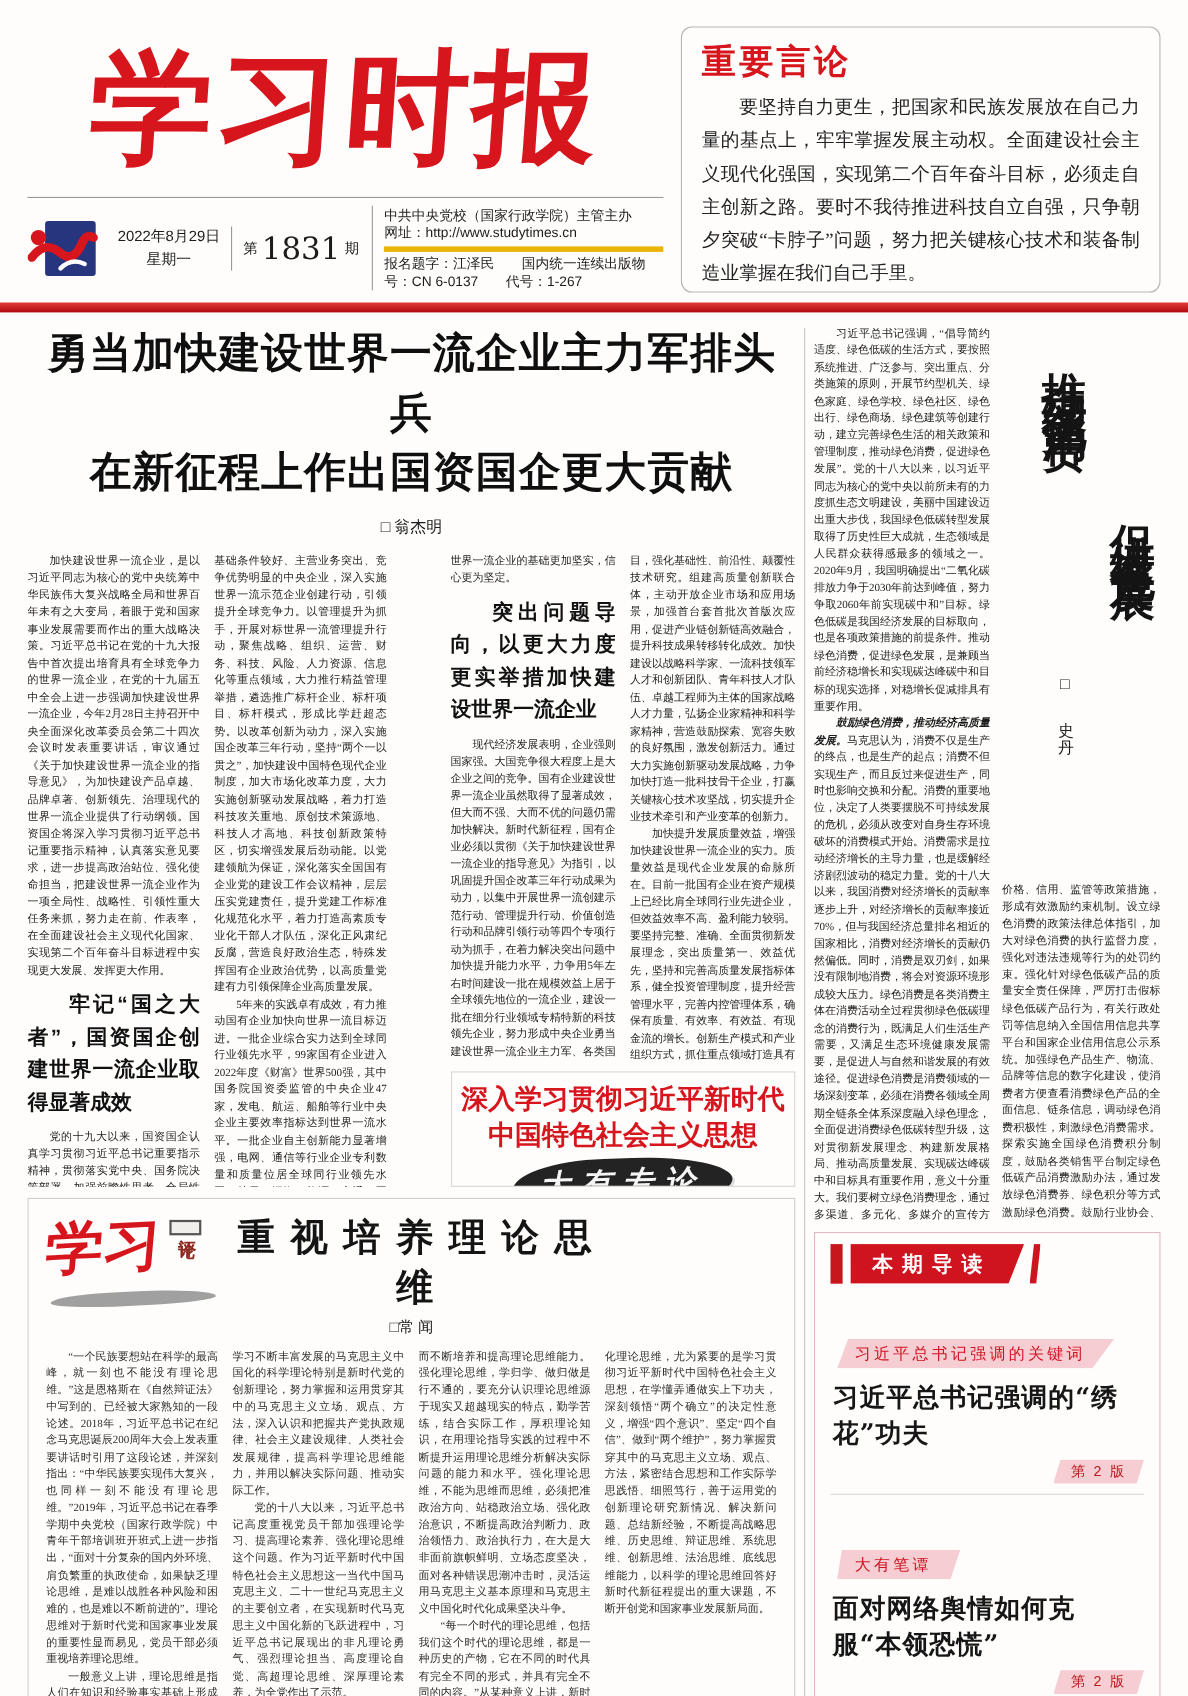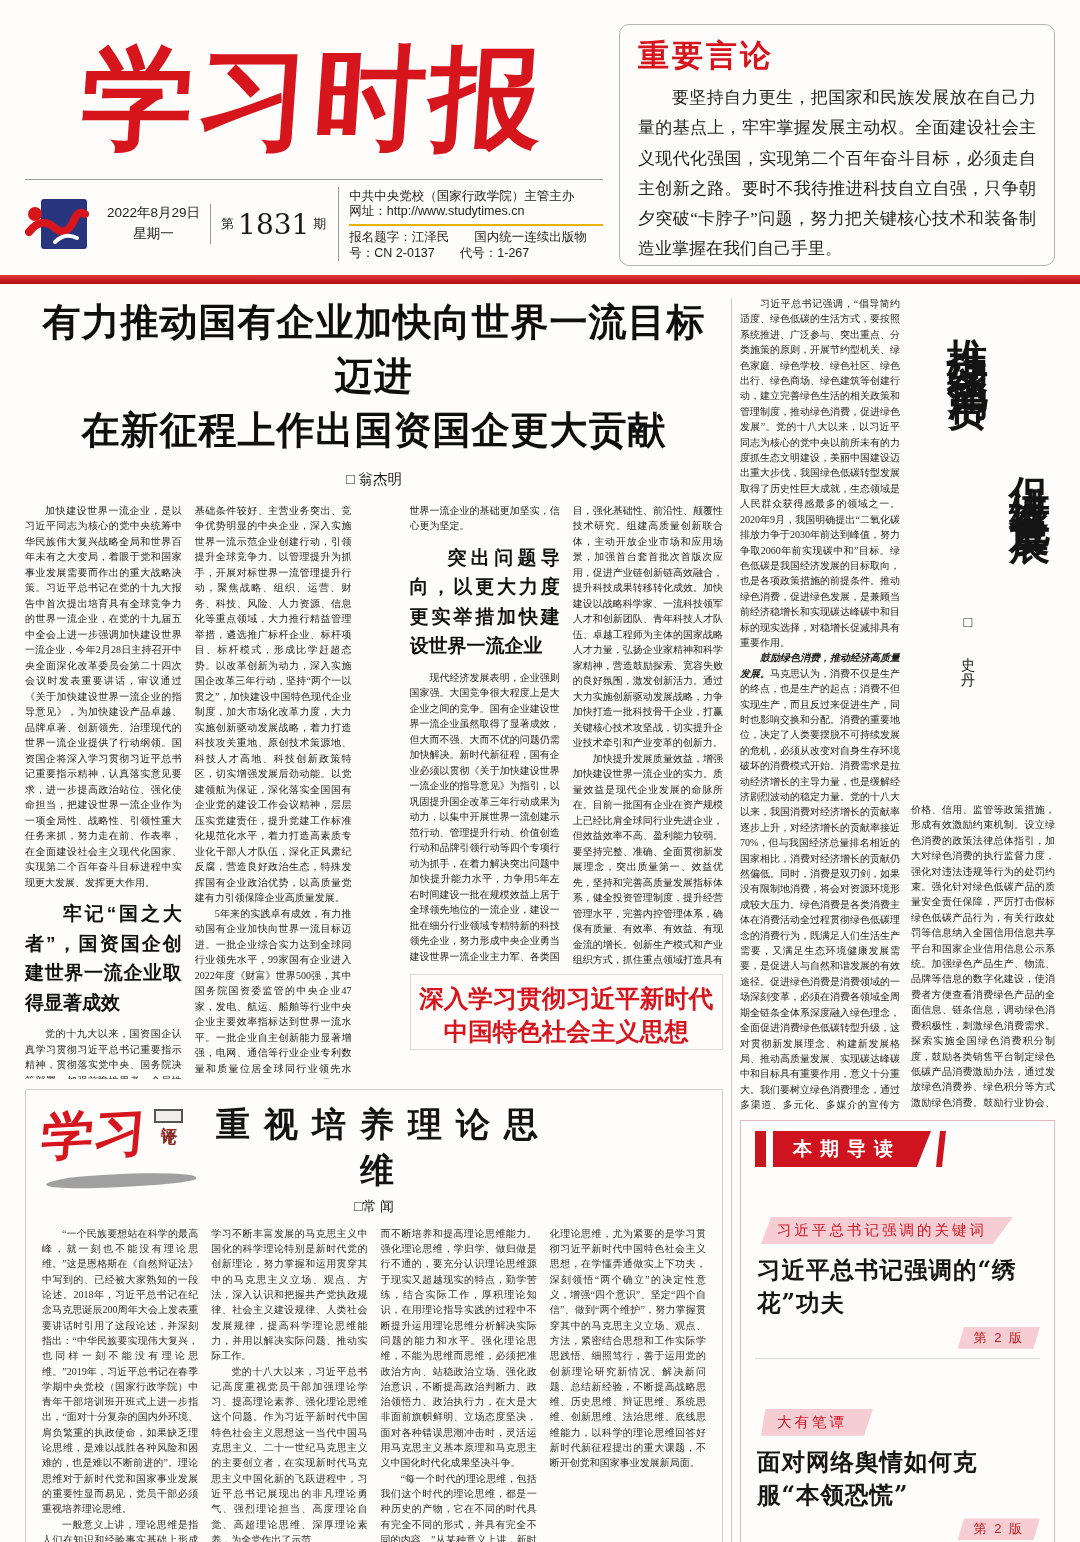--- a/index.html
+++ b/index.html
@@ -20,21 +20,21 @@
   }
   .eng-title { text-align:center; color:#909090; font-size:27px; letter-spacing:17px; margin-top:0px; }
   .np-rule { border-top:1px solid #9a9a9a; margin:7px 0 7px; }
   .infobar { display:flex; align-items:center; font-family:"Liberation Sans","DejaVu Sans",sans-serif; }
   .st-logo { flex:0 0 64px; height:52px; margin-right:8px; }
   .dateblk { text-align:center; font-size:13.5px; line-height:1.55; padding:0 10px; }
   .vsep { width:1px; height:40px; background:#999; }
   .issueblk { display:flex; align-items:center; gap:4px; padding:0 10px; font-size:13px; white-space:nowrap; }
   .issueblk b { font-size:28px; font-family:"DejaVu Serif",serif; font-weight:normal; }
   .pubblk { border-left:1px solid #999; margin-left:2px; padding-left:10px; flex:1; font-size:12.5px; line-height:1.25; }
-  .pubblk .row1 { border-bottom:2px solid #eab308; padding:2px 0 4px; }
+  .pubblk .row1 { border-bottom:5px solid #eab308; padding:2px 0 4px; }
   .pubblk .row2 { padding-top:4px; }
   .remarks-box {
     flex:1; margin-left:16px; border:1.5px solid #b5b5b5; border-radius:10px;
     padding:10px 18px 8px; height:242px;
   }
   .remarks-title {
     text-align:left; color:#d6151d; font-weight:bold; font-size:31px;
     font-family:"Liberation Sans","DejaVu Sans",sans-serif; letter-spacing:3px; margin-bottom:6px;
   }
   .remarks-body { font-size:17px; line-height:1.78; text-align:justify; text-indent:2em; color:#222; }
@@ -58,21 +58,21 @@
   .ncol p.noind { text-indent:0; }
   .subhead {
     font-weight:bold; font-size:19px; line-height:1.55; text-indent:2em;
     font-family:"Liberation Sans","DejaVu Sans",sans-serif; margin:9px 0; color:#111;
   }
   .c12 { height:576px; }
   .wrap2 { flex:2; display:flex; flex-direction:column;margin-left:45px; }
   .cols2 { display:flex; gap:13px; height:462px; overflow:hidden; }
   .cols2 .ncol { height:462px; }
 
-  .banner { margin-top:9px; height:76px; border:1px solid #d8d8d8; padding:7px 4px 0; position:relative; overflow:hidden; }
+  .banner { margin-top:9px; height:105px; border:1px solid #d8d8d8; padding:7px 4px 0; position:relative; overflow:hidden; }
   .banner-line {
     color:#d6151d; font-weight:bold; text-align:center; font-size:24.5px; letter-spacing:0px;
     font-family:"Liberation Sans","DejaVu Sans",sans-serif;
   }
   .stamp-wrap { display:flex; justify-content:center; margin-top:5px; }
   .stamp {
     min-width:200px; height:46px; background:#232323; color:#f5f5f5;
     border-radius:48% 52% 55% 45% / 65% 55% 60% 50%;
     display:flex; align-items:center; justify-content:center;
     font-size:28px; font-weight:bold; font-style:italic; letter-spacing:10px;
@@ -176,36 +176,36 @@
           <div>星期一</div>
         </div>
         <div class="vsep"></div>
         <div class="issueblk">
           <span>第</span>
           <b>1831</b>
           <span>期</span>
         </div>
         <div class="pubblk">
           <div class="row1">中共中央党校（国家行政学院）主管主办　　网址：http://www.studytimes.cn</div>
-          <div class="row2">报名题字：江泽民　　国内统一连续出版物号：CN 2-0137　　代号：1-267</div>
+          <div class="row2">报名题字：江泽民　　国内统一连续出版物号：CN 6-0137　　代号：1-267</div>
         </div>
       </div>
     </div>
     <div class="remarks-box">
       <div class="remarks-title">重要言论</div>
       <div class="remarks-body">要坚持自力更生，把国家和民族发展放在自己力量的基点上，牢牢掌握发展主动权。全面建设社会主义现代化强国，实现第二个百年奋斗目标，必须走自主创新之路。要时不我待推进科技自立自强，只争朝夕突破“卡脖子”问题，努力把关键核心技术和装备制造业掌握在我们自己手里。</div>
     </div>
   </div>
   <div class="redbar"></div>
 
   <div class="main">
 
     <div class="main-leftwrap">
       <div class="headline">
-        <div>有力推动国有企业加快向世界一流目标迈进</div>
+        <div>勇当加快建设世界一流企业主力军排头兵</div>
         <div>在新征程上作出国资国企更大贡献</div>
       </div>
       <div class="m-author">□ 翁杰明</div>
 
       <div class="cols">
         <div class="ncol c12">
           <p>加快建设世界一流企业，是以习近平同志为核心的党中央统筹中华民族伟大复兴战略全局和世界百年未有之大变局，着眼于党和国家事业发展需要而作出的重大战略决策。习近平总书记在党的十九大报告中首次提出培育具有全球竞争力的世界一流企业，在党的十九届五中全会上进一步强调加快建设世界一流企业，今年2月28日主持召开中央全面深化改革委员会第二十四次会议时发表重要讲话，审议通过《关于加快建设世界一流企业的指导意见》，为加快建设产品卓越、品牌卓著、创新领先、治理现代的世界一流企业提供了行动纲领。国资国企将深入学习贯彻习近平总书记重要指示精神，认真落实意见要求，进一步提高政治站位、强化使命担当，把建设世界一流企业作为一项全局性、战略性、引领性重大任务来抓，努力走在前、作表率，在全面建设社会主义现代化国家、实现第二个百年奋斗目标进程中实现更大发展、发挥更大作用。</p>
           <div class="subhead">牢记“国之大者”，国资国企创建世界一流企业取得显著成效</div>
           <p>党的十九大以来，国资国企认真学习贯彻习近平总书记重要指示精神，贯彻落实党中央、国务院决策部署，加强前瞻性思考、全局性谋划、战略性布局、整体性推进，以世界一流企业目标引领国有企业特别是中央企业不断做强做优做大。以对标评价为先导，聚焦竞争力、创新力、控制力、影响力、抗风险能力等关键指标，深入开展对标世界一流企业研究，构建完善世界一流企业评价指标体系，分析短板差距，明确建设目标，部署重点任务。以示范创建为牵引，遴选航天科技、中国宝武等11家</p>
         </div>

